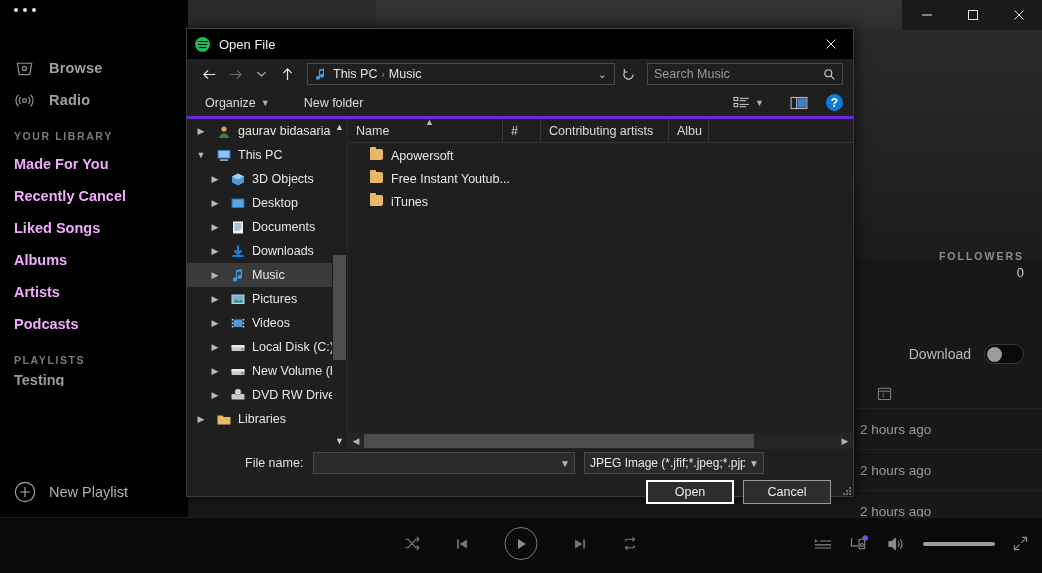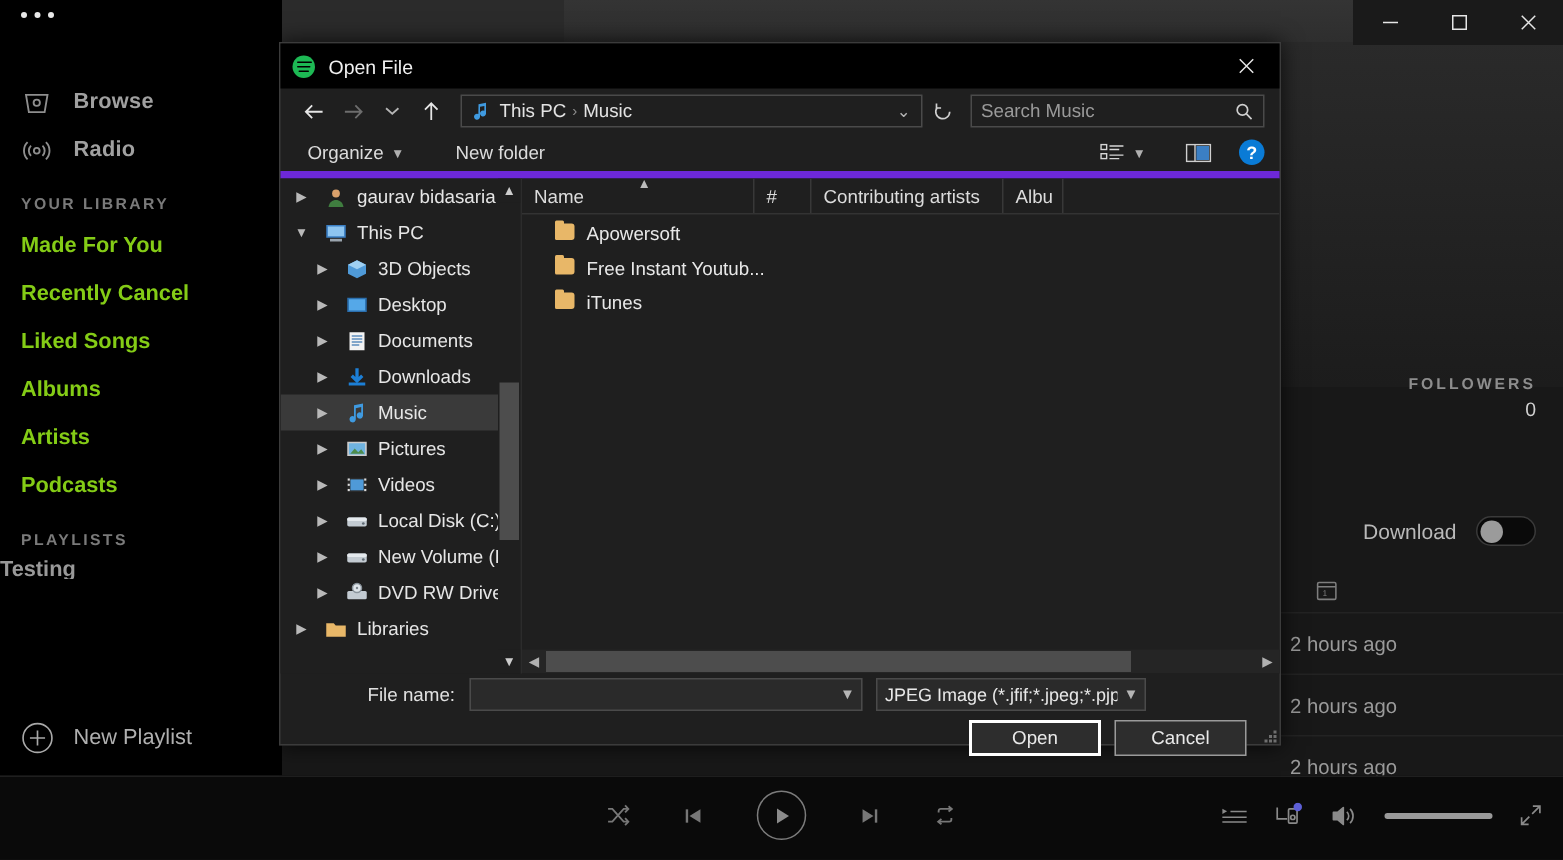--- a/index.html
+++ b/index.html
@@ -22,23 +22,23 @@
   .sp-nav { position: absolute; left: 0; top: 52px; width: 188px; }
   .sp-nav-item { display: flex; align-items: center; height: 32px; padding-left: 14px; gap: 14px; cursor: pointer; }
   .sp-nav-item .lbl { color: #a0a0a0; font-size: 14.5px; font-weight: bold; letter-spacing: .2px; }
   .sp-nav-item svg { display: block; }
 
   .sp-section-head {
     color: #7a7a7a; font-size: 10.5px; font-weight: bold; letter-spacing: 1.6px;
     padding-left: 14px; margin-top: 14px; margin-bottom: 6px;
   }
   .sp-lib-item { height: 32px; padding-left: 14px; display: flex; align-items: center; cursor: pointer; }
-  .sp-lib-item .lbl { color: #84cc16; font-size: 14.5px; font-weight: bold; }
-
-  .sp-playlist-partial { color: #999; font-size: 14.5px; font-weight: bold;
+  .sp-lib-item .lbl { color: #f0abfc; font-size: 14.5px; font-weight: bold; }
+
+  .sp-playlist-partial { padding-left: 14px; color: #999; font-size: 14.5px; font-weight: bold;
                           height: 14px; overflow: hidden; }
 
   .sp-newplaylist { position: absolute; left: 0; bottom: 14px; display: flex; align-items: center;
                     gap: 13px; padding-left: 14px; cursor: pointer; }
   .sp-newplaylist .lbl { color: #b0b0b0; font-size: 14.5px; }
 
   
   .sp-topbar { position: absolute; left: 188px; top: 0; right: 0; height: 28px;
                background: #2b2b2b; z-index: 1; display: flex; align-items: center; }
   .sp-topbar-inner { position: absolute; left: 188px; top: 0; width: 757px; height: 28px;
@@ -117,21 +117,21 @@
   .crumb { color: #e3e3e3; font-size: 12.5px; cursor: pointer; }
   .crumb-sep { color: #8b8b8b; font-size: 10px; }
   .crumb-drop { margin-left: auto; color: #b5b5b5; font-size: 11px; padding: 0 7px; cursor: pointer; }
   .refresh-btn { width: 22px; height: 22px; display: flex; align-items: center; justify-content: center;
                  color: #cfcfcf; cursor: pointer; font-size: 13px; }
   .dlg-search { width: 196px; height: 22px; margin-left: 6px; border: 1px solid #4a4a4a;
                 display: flex; align-items: center; padding: 0 6px; cursor: text; }
   .dlg-search .ph { color: #9a9a9a; font-size: 12.5px; flex: 1; }
 
   .dlg-toolbar { height: 30px; display: flex; align-items: center; padding: 0 10px;
-                 border-bottom: 5px solid #6d28d9; }
+                 border-bottom: 3px solid #6d28d9; }
   .tb-item { color: #dcdcdc; font-size: 12.5px; display: flex; align-items: center; gap: 5px;
              padding: 0 8px; height: 24px; cursor: pointer; }
   .tb-caret { color: #b0b0b0; font-size: 9px; }
   .tb-right { margin-left: auto; display: flex; align-items: center; gap: 10px; }
   .help-btn { width: 17px; height: 17px; border-radius: 50%; background: #0a7bd6; color: #fff;
               font-size: 12px; font-weight: bold; display: flex; align-items: center;
               justify-content: center; cursor: pointer; }
 
   .dlg-body { position: absolute; left: 0; top: 90px; right: 0; height: 330px; display: flex; }
   .tree-pane { width: 160px; position: relative; background: #1f1f1f; overflow: hidden; }

